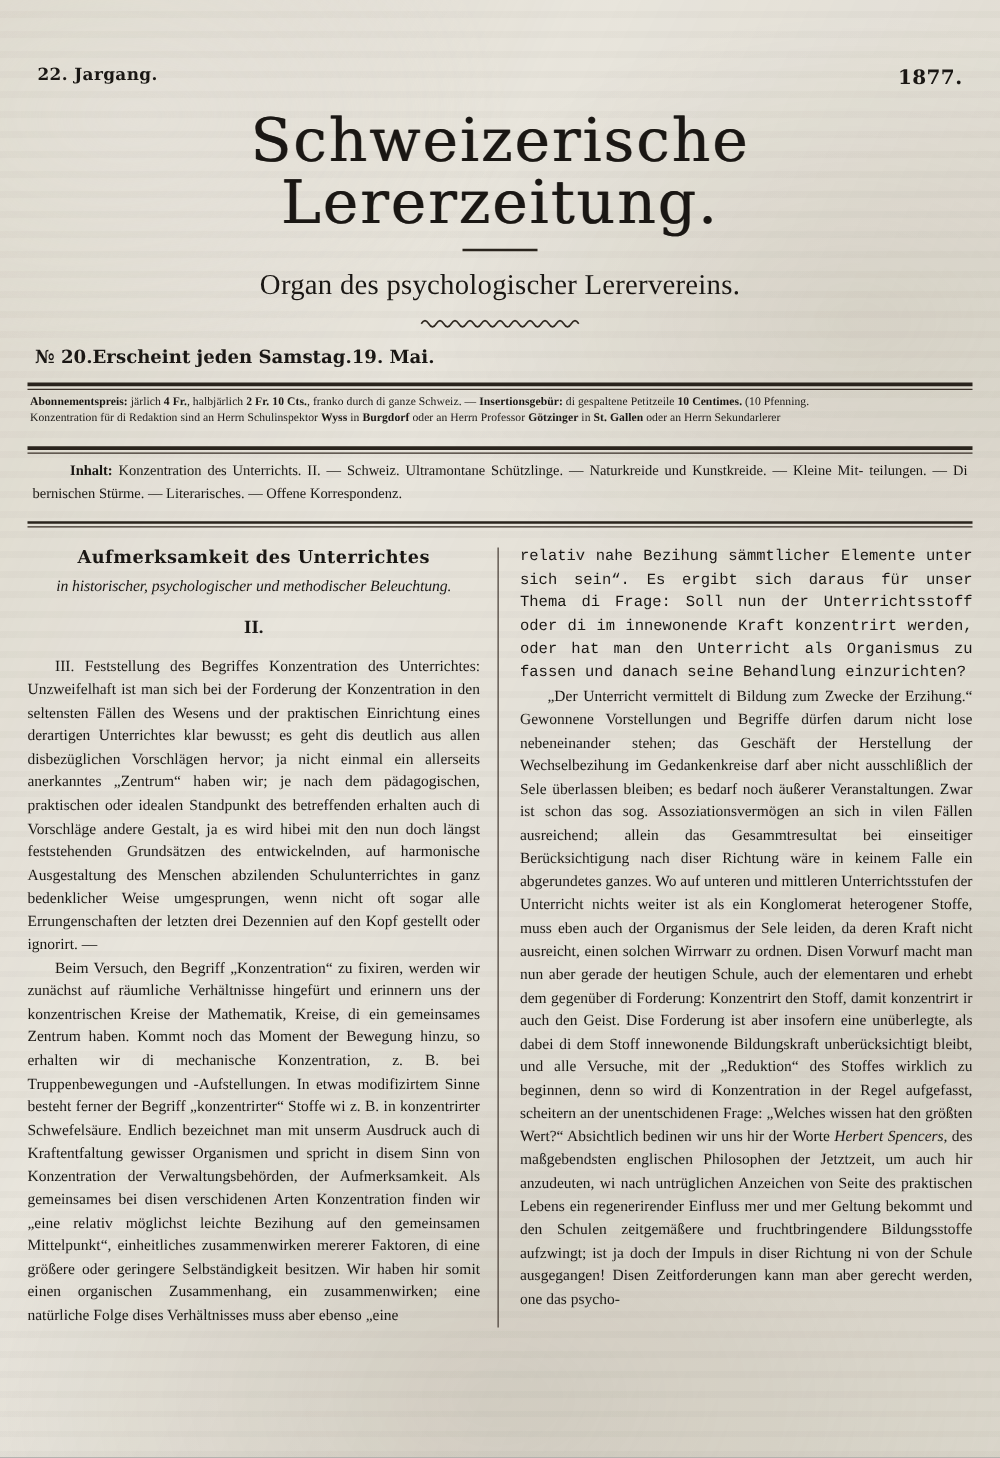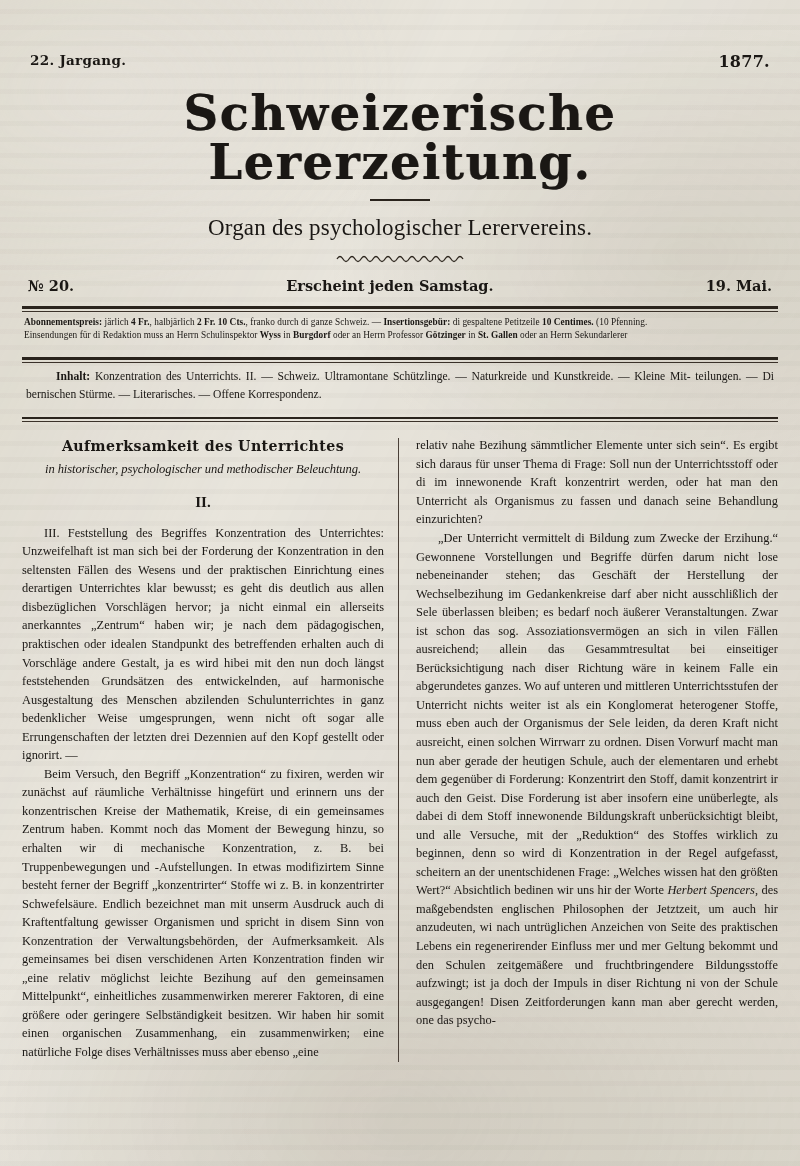--- a/index.html
+++ b/index.html
@@ -66,21 +66,21 @@
     font-weight: bold;
     font-size: 13.5px;
     letter-spacing: 0.3px;
   }
   .topline .vol { margin-left: 8px; }
   .topline .year { margin-right: 8px; font-size: 16px; }
 
   .masthead-title {
     text-align: center;
     font-family: "DejaVu Serif", "Liberation Serif", serif;
-    font-weight: bold;
+    font-weight: normal;
     font-size: 48px;
     letter-spacing: 1.5px;
     line-height: 1.02;
     margin-top: 18px;
     text-shadow: 0.4px 0 0 rgba(20,16,12,0.55), -0.4px 0 0 rgba(20,16,12,0.4);
   }
   .rule-short {
     width: 60px;
     height: 2px;
     background: #2a241d;
@@ -93,21 +93,21 @@
     margin-top: 14px;
     letter-spacing: 0.2px;
   }
   .wave {
     display: block;
     margin: 12px auto 0 auto;
   }
 
   .issueline {
     display: flex;
-    justify-content: space-between;
+    justify-content: flex-start;
     align-items: baseline;
     margin-top: 14px;
     font-family: "DejaVu Serif", "Liberation Serif", serif;
     font-weight: bold;
     font-size: 14.5px;
   }
   .issueline .num { margin-left: 6px; }
   .issueline .freq { font-size: 14.5px; }
   .issueline .date { margin-right: 6px; }
 
@@ -191,21 +191,21 @@
   .art-section {
     text-align: center;
     font-weight: bold;
     font-size: 15px;
     margin-bottom: 10px;
   }
   p.para {
     margin: 0;
     text-indent: 22px;
   }
-  p.para.cont { text-indent: 0; }
+  p.para.cont { text-indent: 0; font-family: Liberation Mono, monospace; }
   .col em { font-style: italic; }
 </style>
 </head>
 <body>
 
 <div class="page">
   <div class="content">
 
     <div class="topline">
       <span class="vol">22. Jargang.</span>
@@ -226,21 +226,21 @@
       <span class="num">№ 20.</span>
       <span class="freq">Erscheint jeden Samstag.</span>
       <span class="date">19. Mai.</span>
     </div>
 
     <div class="rule-thick"></div>
     <div class="rule-thin"></div>
 
     <div class="notice">
       <span class="l1"><b>Abonnementspreis:</b><span> järlich </span><b>4 Fr.</b><span>, halbjärlich </span><b>2 Fr. 10 Cts.</b><span>, franko durch di ganze Schweiz. — </span><b>Insertionsgebür:</b><span> di gespaltene Petitzeile </span><b>10 Centimes.</b><span> (10 Pfenning.</span></span>
-      <span class="l2"><span>Einsendungen für di Redaktion muss an Herrn Schulinspektor </span><b>Wyss</b><span> in </span><b>Burgdorf</b><span> oder an Herrn Professor </span><b>Götzinger</b><span> in </span><b>St. Gallen</b><span> oder an Herrn Sekundarlerer</span></span>
+      <span class="l2"><span>Konzentration für di Redaktion sind an Herrn Schulinspektor </span><b>Wyss</b><span> in </span><b>Burgdorf</b><span> oder an Herrn Professor </span><b>Götzinger</b><span> in </span><b>St. Gallen</b><span> oder an Herrn Sekundarlerer</span></span>
     </div>
 
     <div class="rule-thick"></div>
     <div class="rule-thin"></div>
 
     <div class="inhalt">
       <span class="indent"></span><b class="lead">Inhalt:</b><span> Konzentration des Unterrichts. II. — Schweiz. Ultramontane Schützlinge. — Naturkreide und Kunstkreide. — Kleine Mit-</span>
       <span>teilungen. — Di bernischen Stürme. — Literarisches. — Offene Korrespondenz.</span>
     </div>
 

